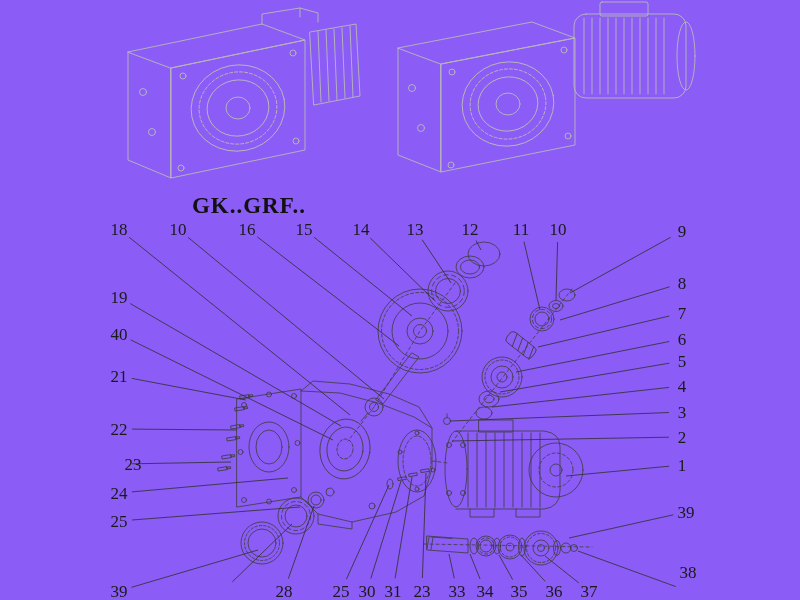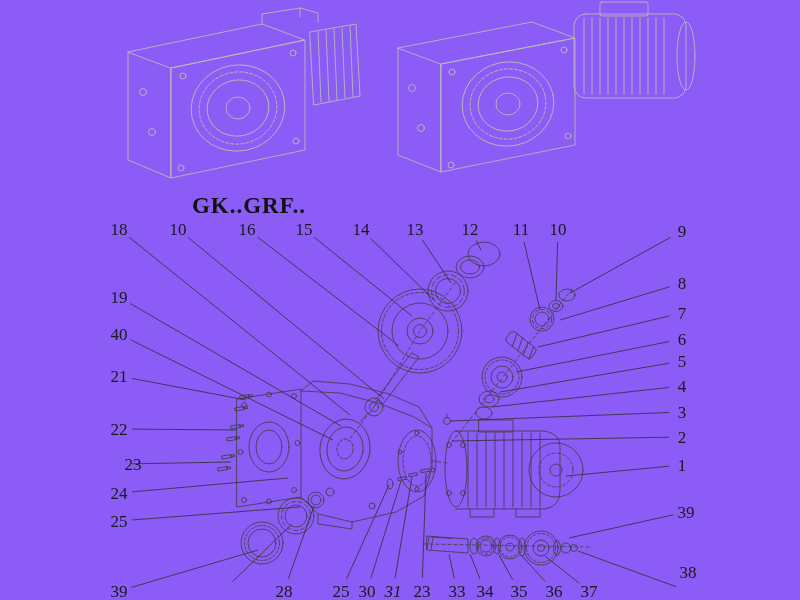--- a/index.html
+++ b/index.html
@@ -299,21 +299,21 @@
       <span class="callout" style="left: 119px; top: 376px;">21</span>
       <span class="callout" style="left: 119px; top: 429px;">22</span>
       <span class="callout" style="left: 133px; top: 464px;">23</span>
       <span class="callout" style="left: 119px; top: 493px;">24</span>
       <span class="callout" style="left: 119px; top: 521px;">25</span>
       <span class="callout" style="left: 119px; top: 591px;">39</span>
       <span class="callout" style="left: 223px; top: 608px;">27</span>
       <span class="callout" style="left: 284px; top: 591px;">28</span>
       <span class="callout" style="left: 341px; top: 591px;">25</span>
       <span class="callout" style="left: 367px; top: 591px; text-align: right;">30</span>
-      <span class="callout" style="left: 393px; top: 591px; font-style: italic;">31</span>
+      <span class="callout" style="left: 393px; top: 591px;">31</span>
       <span class="callout" style="left: 422px; top: 591px;">23</span>
       <span class="callout" style="left: 457px; top: 591px;">33</span>
       <span class="callout" style="left: 485px; top: 591px;">34</span>
       <span class="callout" style="left: 519px; top: 591px;">35</span>
       <span class="callout" style="left: 554px; top: 591px; text-align: center;">36</span>
       <span class="callout" style="left: 589px; top: 591px;">37</span>
       <span class="callout" style="left: 688px; top: 572px;">38</span>
       <span class="callout" style="left: 686px; top: 512px;">39</span>
     </div>
 

